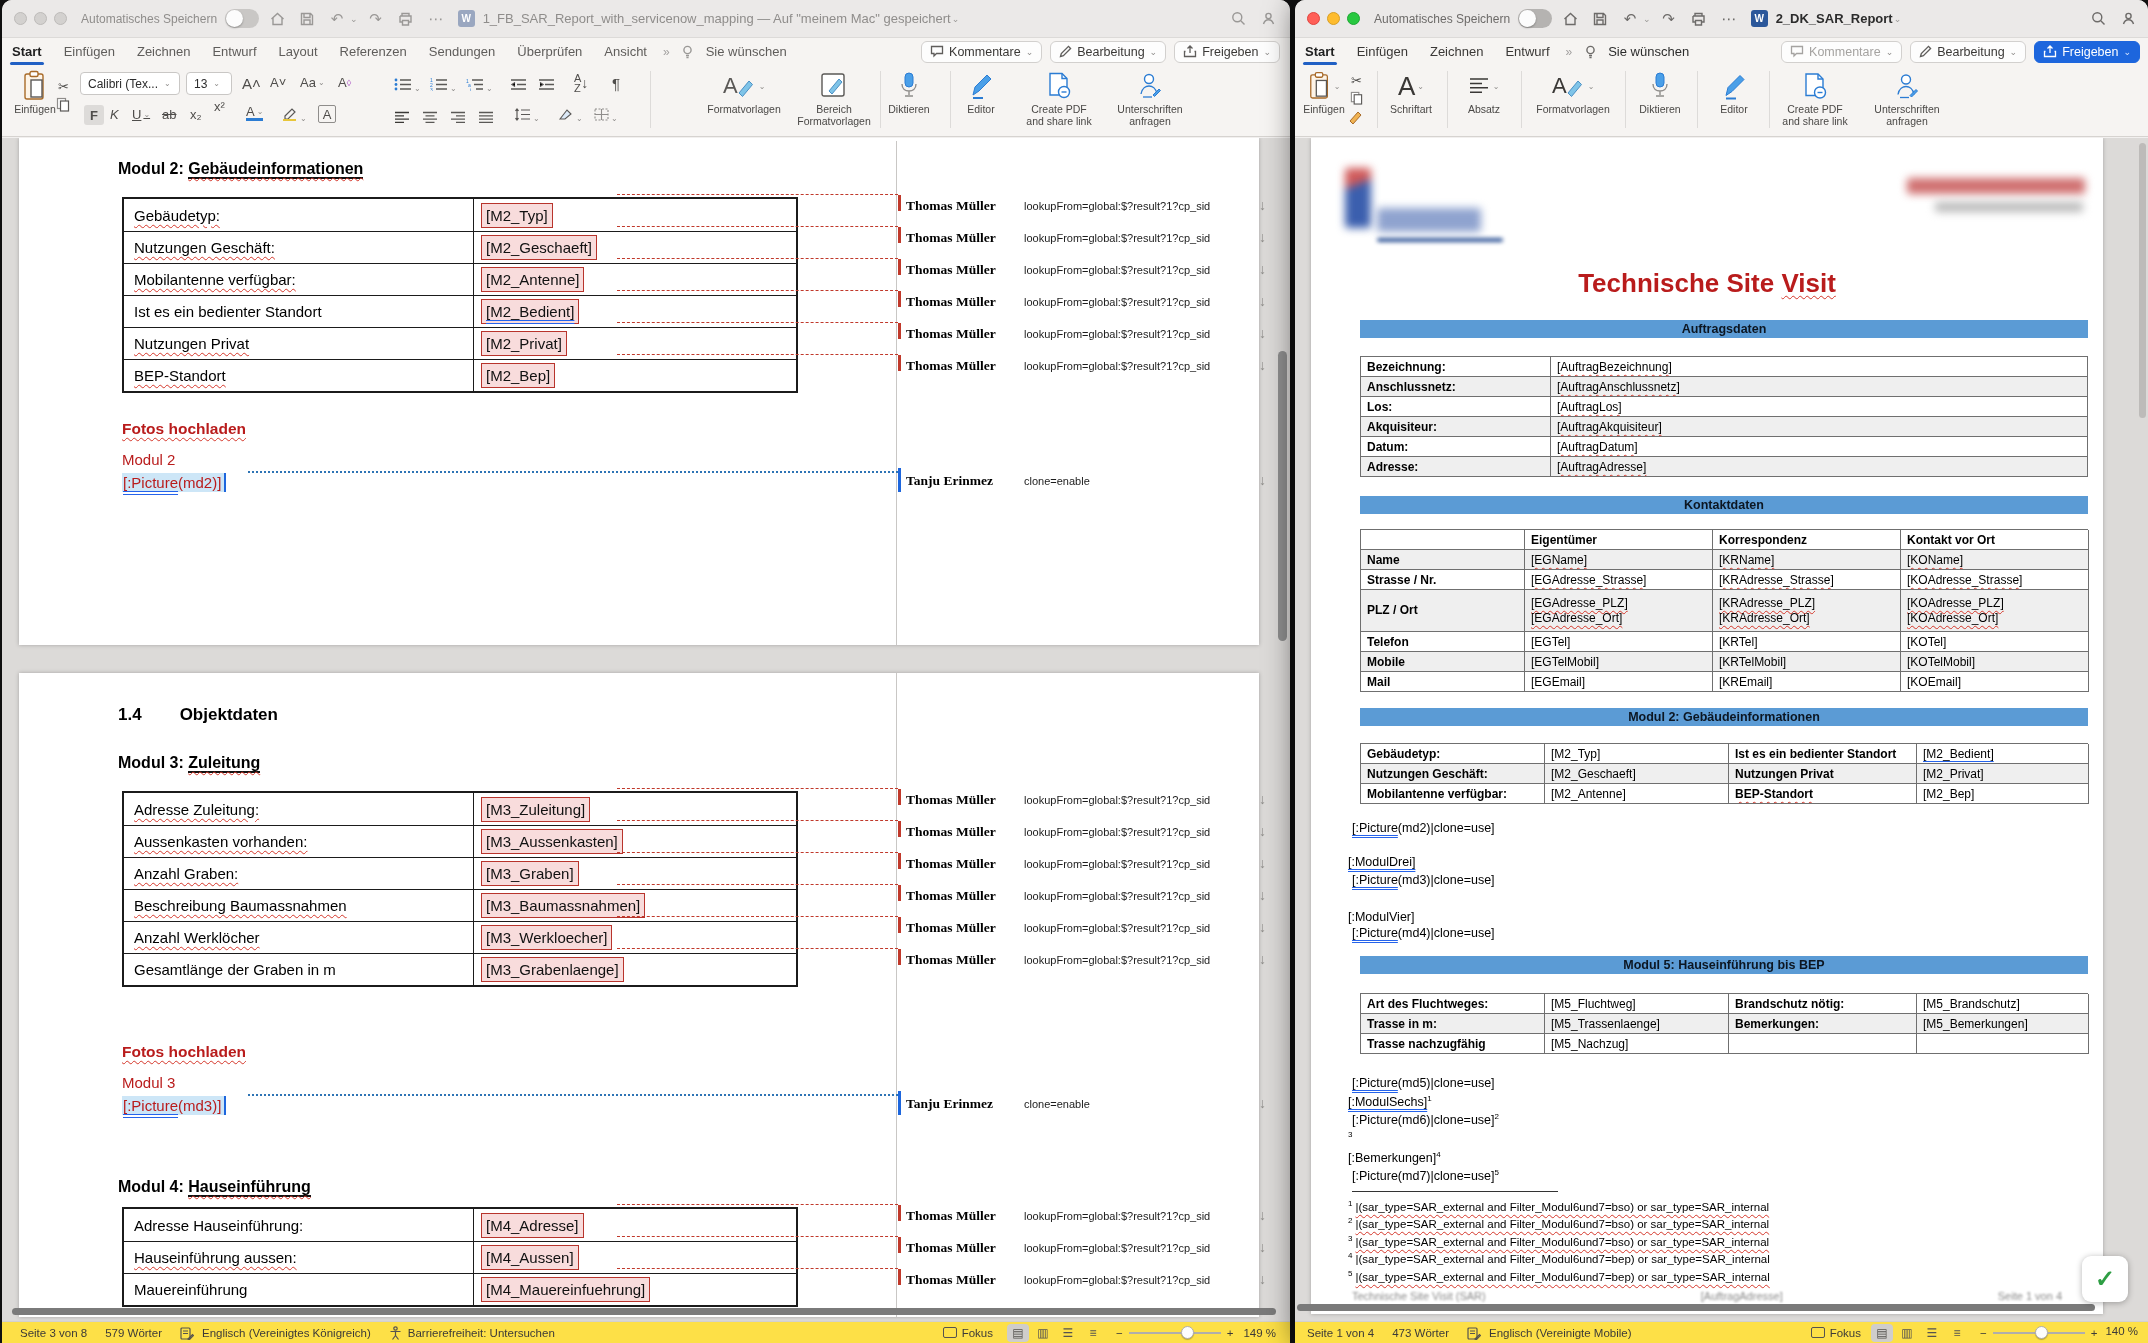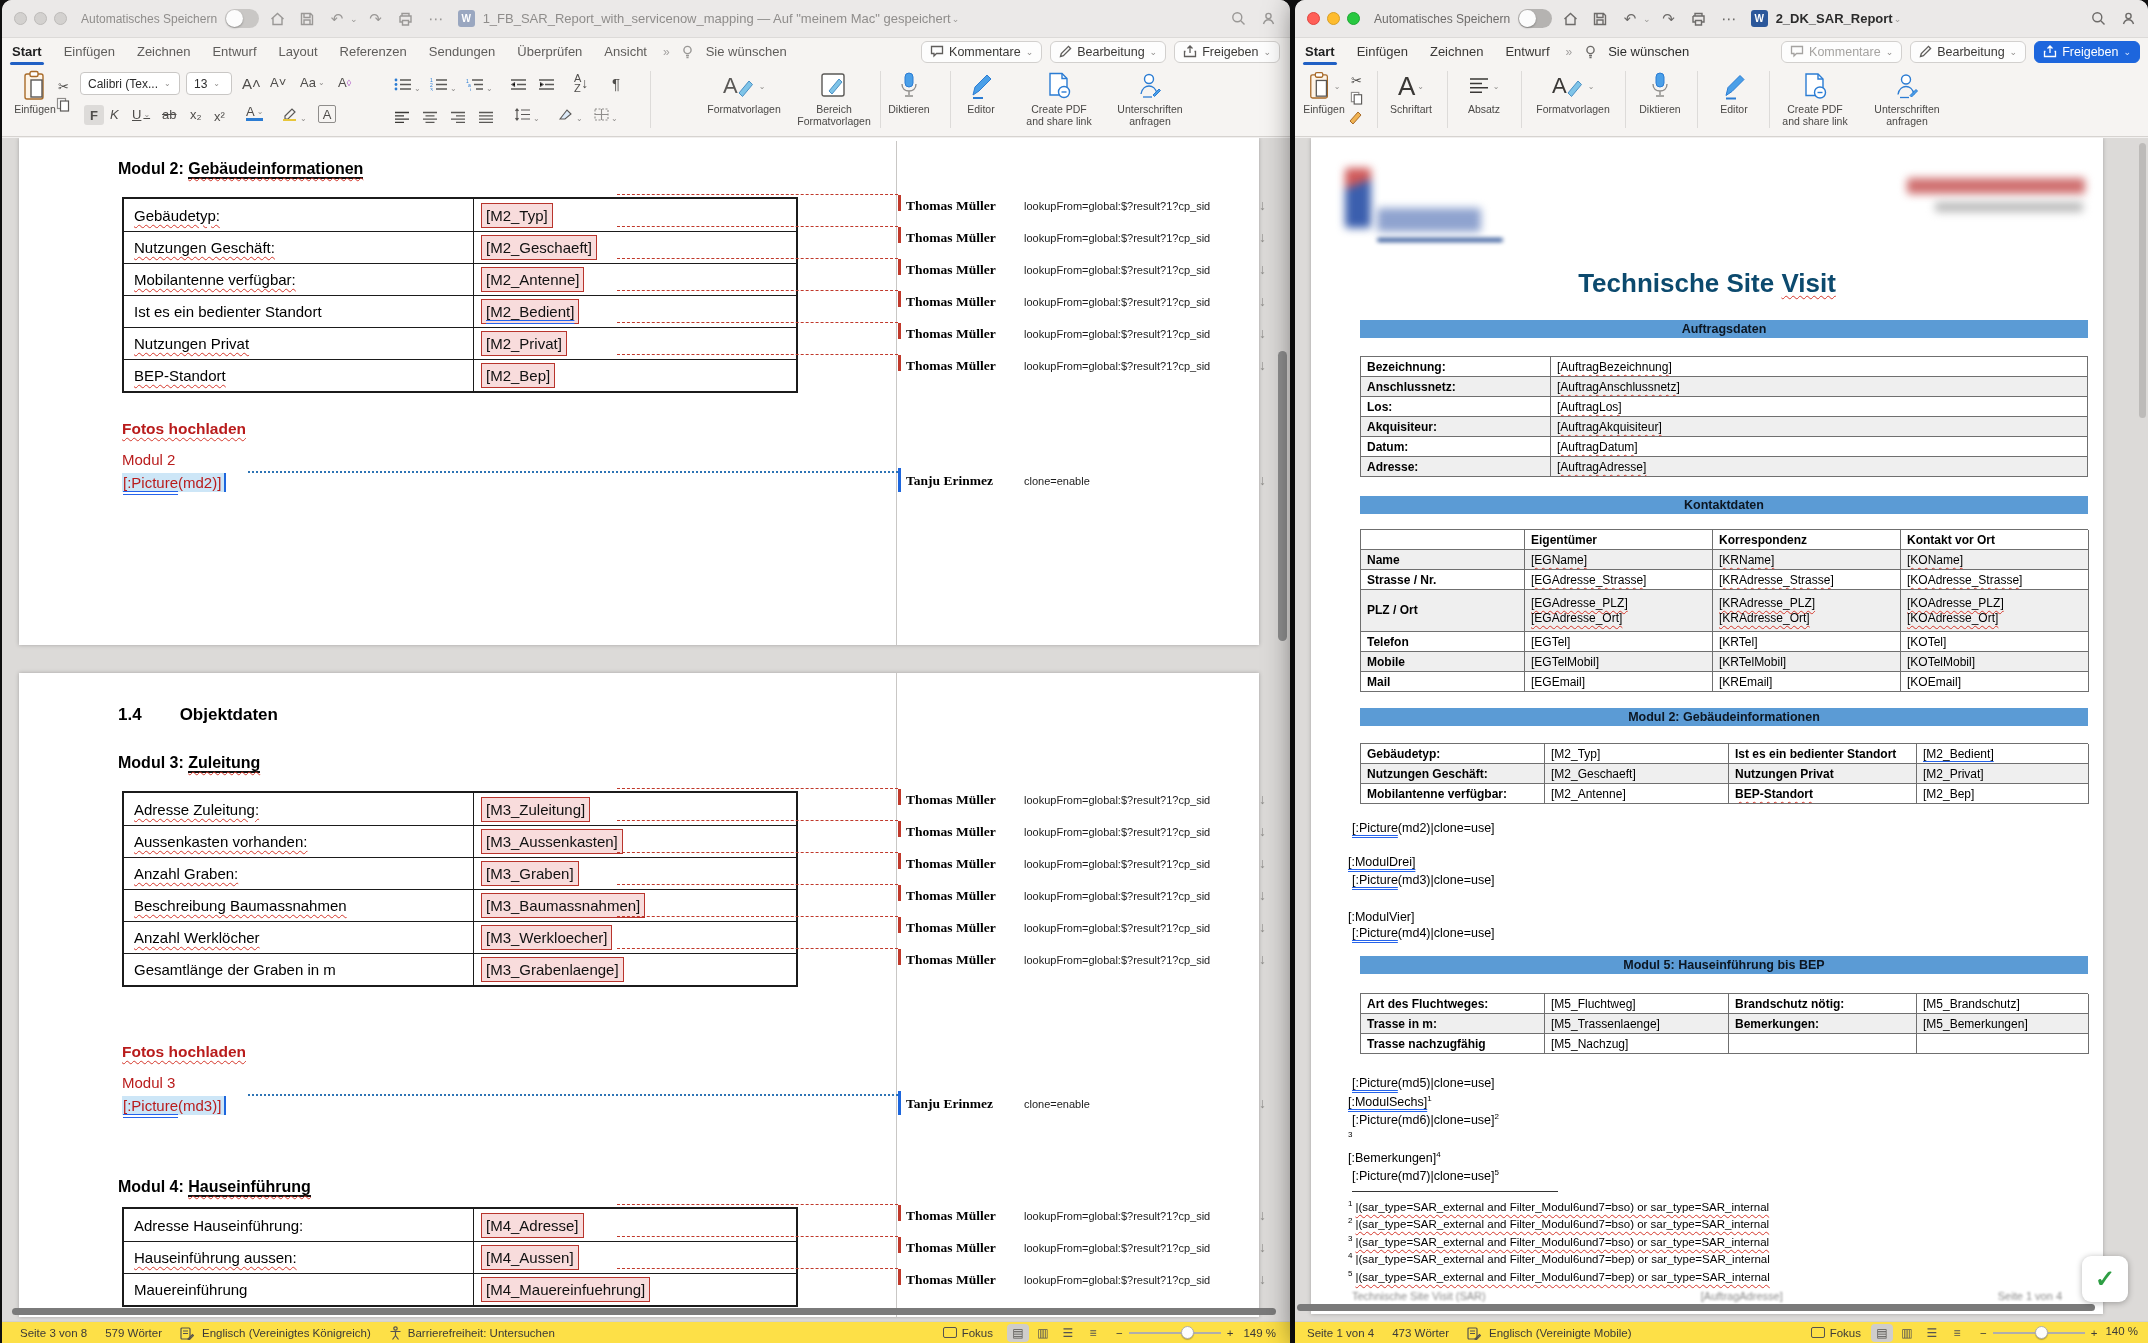--- a/index.html
+++ b/index.html
@@ -90,21 +90,21 @@
   .cmt.blue::before{background:#1d66dd;height:24px;top:-4px;}
   .cname{width:118px;font-family:"Liberation Serif",serif;font-weight:bold;font-size:13.5px;color:#000;flex:0 0 auto;}
   .ctext{font-size:11px;color:#1c1c1c;white-space:nowrap;overflow:hidden;flex:1;}
   .carrow{color:#8f8d8b;font-size:14px;margin-left:2px;flex:0 0 auto;}
   .mline{position:absolute;left:894px;width:1px;background:#c9c7c5;}
   .vscroll{position:absolute;right:3px;width:9px;border-radius:5px;background:#8f8f8f;}
   .hscroll{position:absolute;height:7px;border-radius:4px;background:#7a7a7a;}
 
   
   .blur{position:absolute;filter:blur(4px);border-radius:3px;}
-  .rtitle{position:absolute;left:16px;width:792px;text-align:center;font-size:26px;font-weight:600;color:#0c4a6e;}
+  .rtitle{position:absolute;left:16px;width:792px;text-align:center;font-size:26px;font-weight:600;color:#b91c1c;}
   .rbanner{position:absolute;left:65px;width:728px;height:18px;background:#5b9bd5;text-align:center;font-size:12.5px;font-weight:bold;color:#0c1622;line-height:18px;}
   .rt{position:absolute;left:65px;width:728px;display:grid;border-top:1px solid #6f6f6f;border-left:1px solid #6f6f6f;font-size:12px;color:#000;background:#fff;}
   .rt > div{border-right:1px solid #6f6f6f;border-bottom:1px solid #6f6f6f;height:20px;display:flex;align-items:center;padding:0 6px;white-space:nowrap;overflow:hidden;}
   .rt > div.t2{height:42px;flex-direction:column;align-items:flex-start;justify-content:center;line-height:15px;}
   .b{font-weight:bold;}
   .sh{background:#efefef;}
   .pline{position:absolute;left:57px;font-size:12.5px;color:#000;white-space:nowrap;}
   .du{text-decoration:underline double #2563eb;text-underline-offset:3px;}
   .fnsep{position:absolute;left:57px;width:206px;height:1px;background:#333;}
   .fn{position:absolute;left:53px;font-size:11.5px;color:#000;white-space:nowrap;}
@@ -287,21 +287,21 @@
             <path d="M1 2h15M7 6.5h9M1 11h15M2 4.5l3 2-3 2" stroke="#5a5856" stroke-width="1.3"></path>
           </svg></span>
     <span class="ric" style="position:absolute;left:572px;top:8px;font-size:11px;line-height:10px">A<br>Z<span style="font-size:14px">↓</span></span>
     <span class="ric" style="position:absolute;left:610px;top:10px;font-size:15px">¶</span>
 
     <span class="ric" style="position:absolute;left:82px;top:40px;font-weight:bold;background:#dddbd9;width:20px;height:20px;border-radius:3px">F</span>
     <span class="ric" style="position:absolute;left:108px;top:42px;font-style:italic">K</span>
     <span class="ric" style="position:absolute;left:130px;top:42px;text-decoration:underline">U<span class="mchev">⌄</span></span>
     <span class="ric" style="position:absolute;left:160px;top:42px;text-decoration:line-through">ab</span>
     <span class="ric" style="position:absolute;left:188px;top:42px">x₂</span>
-    <span class="ric" style="position:absolute;left:212px;top:44px">x²</span>
+    <span class="ric" style="position:absolute;left:212px;top:34px">x²</span>
     <span class="ric" style="position:absolute;left: 244px;top:40px;border-bottom:3px solid #2b7cd3;height:16px">A<span class="mchev">⌄</span></span>
     <span style="position:absolute;left:280px;top:42px"><svg width="16" height="14" viewBox="0 0 16 14">
             <path d="M3 9 10 2l3 3-7 7H3z" stroke="#5a5856" fill="none" stroke-width="1.2"></path>
             <rect x="1" y="12" width="13" height="2.4" fill="#e8c63a"></rect>
           </svg><span class="mchev">⌄</span></span>
     <span class="ric" style="position:absolute;left:316px;top:40px;border:1px solid #8f8d8b;width:18px;height:18px;border-radius:2px">A</span>
     <span style="position:absolute;left:392px;top:44px"><svg width="16" height="12" viewBox="0 0 16 12">
             <path d="M1 1.5h14M1 4.8h9M1 8.1h14M1 11.4h9" stroke="#3a3836" stroke-width="1.3"></path>
           </svg></span>
     <span style="position:absolute;left:420px;top:44px"><svg width="16" height="12" viewBox="0 0 16 12">

